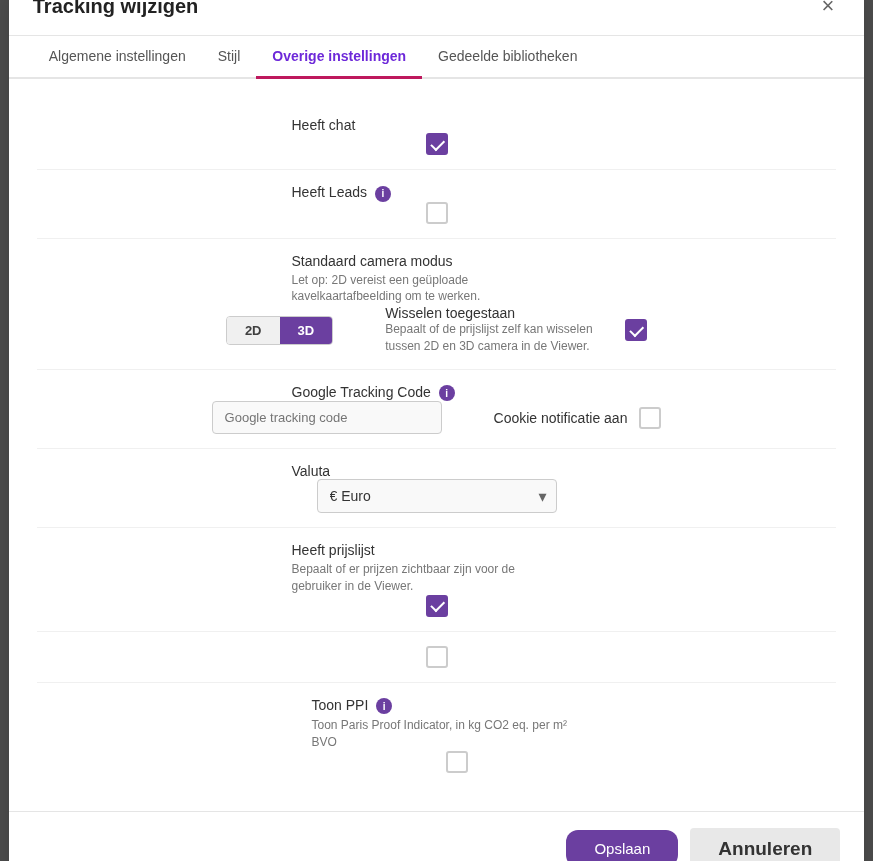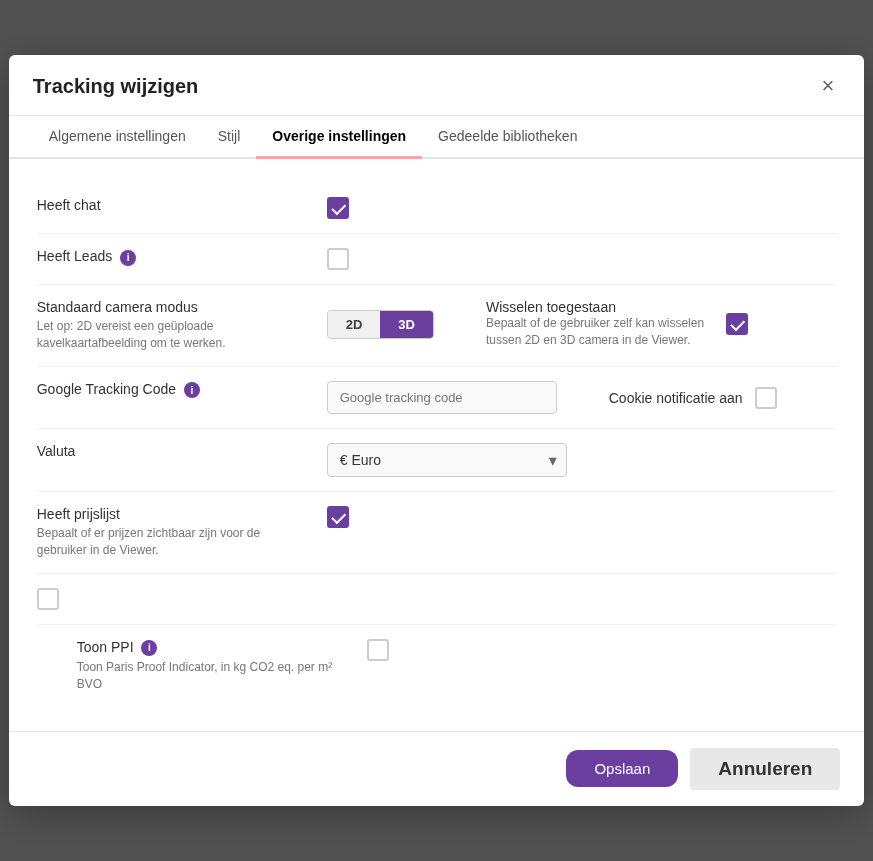--- a/index.html
+++ b/index.html
@@ -59,32 +59,33 @@
       padding: 12px 16px;
       cursor: pointer;
       color: #555;
       font-size: 14px;
       font-weight: 500;
       border-bottom: 3px solid transparent;
       margin-bottom: -2px;
       white-space: nowrap;
     }
     .tab.active {
-      color: #000000;
-      border-bottom: 3px solid #fca5a5;
+      color: #6d28d9;
+      border-bottom: 3px solid #be185d;
       font-weight: 700;
     }
     .modal-body {
       padding: 24px 28px;
     }
     .form-row {
       display: flex;
-      align-items: flex-start;
+      align-items: center;
       padding: 14px 0;
       border-bottom: 1px solid #f0f0f0;
+      flex-direction: column;
     }
     .form-row:last-of-type { border-bottom: none; margin-left: 40px; }
     .form-label-col {
       width: 290px;
       flex-shrink: 0;
     }
     .form-label {
       font-size: 14px;
       color: #333;
       font-weight: 400;
@@ -294,21 +295,21 @@
           <p class="form-sublabel">Let op: 2D vereist een geüploade kavelkaartafbeelding om te werken.</p>
         </div>
         <div class="form-control-col">
           <div class="camera-toggle">
             <button class="camera-btn">2D</button>
             <button class="camera-btn active">3D</button>
           </div>
           <div class="side-label-group">
             <div>
               <span class="side-label">Wisselen toegestaan</span>
-              <p class="side-sublabel">Bepaalt of de gebruiker zelf kan wisselen tussen 2D en 3D camera in de Viewer.</p>
+              <p class="side-sublabel">Bepaalt of de prijslijst zelf kan wisselen tussen 2D en 3D camera in de Viewer.</p>
             </div>
             <div class="custom-checkbox checked"></div>
           </div>
         </div>
       </div>
 
       <div class="form-row">
         <div class="form-label-col">
           <span class="form-label">Google Tracking Code</span>
           <span class="info-icon">i</span>

